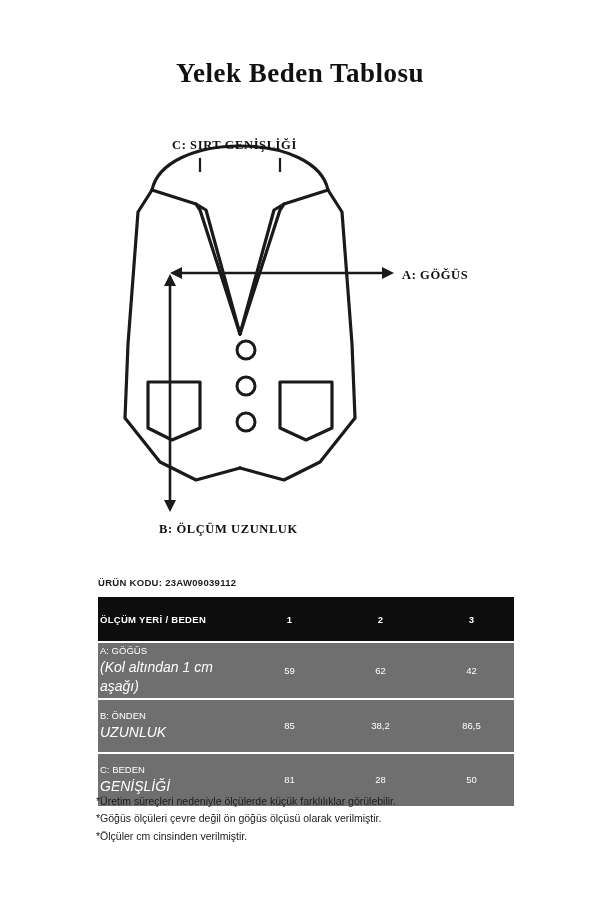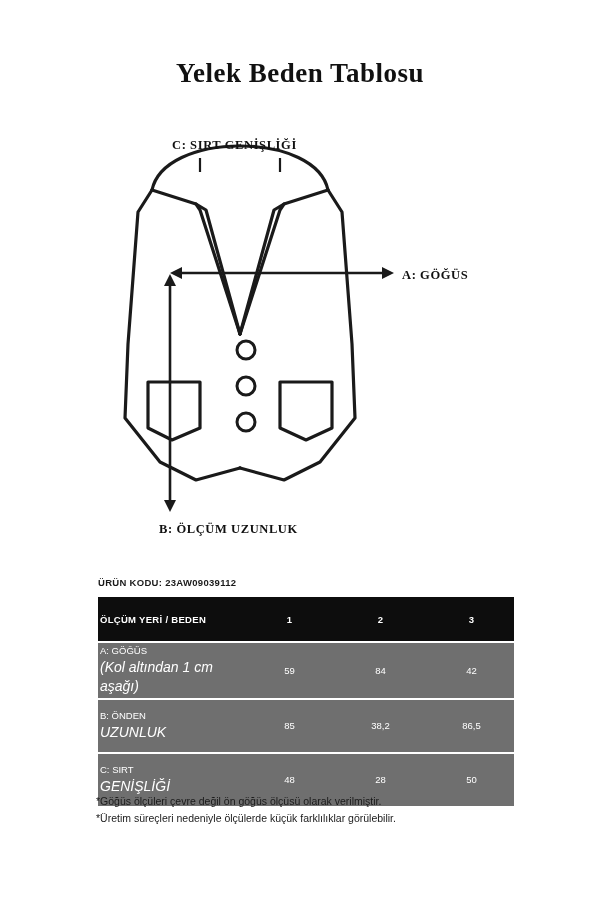--- a/index.html
+++ b/index.html
@@ -222,21 +222,21 @@
           </tr>
 
         <tr>
           <td class="rowlabel">
             <span>A: GÖĞÜS</span>
             <span class="sub">(Kol altından 1 cm aşağı)</span>
           </td>
           <td class="vsep"></td>
           <td class="val">59</td>
           <td class="vsep"></td>
-          <td class="val">84</td>
+          <td class="val">62</td>
           <td class="vsep"></td>
           <td class="val">42</td>
         </tr>
 
         <tr>
             <td class="hsep" colspan="7"></td>
           </tr>
 
         <tr>
           <td class="rowlabel">
@@ -250,32 +250,33 @@
           <td class="vsep"></td>
           <td class="val">86,5</td>
         </tr>
 
         <tr>
             <td class="hsep" colspan="7"></td>
           </tr>
 
         <tr>
           <td class="rowlabel">
-            <span>C: SIRT</span>
+            <span>C: BEDEN</span>
             <span class="sub"> GENİŞLİĞİ</span>
           </td>
           <td class="vsep"></td>
-          <td class="val">48</td>
+          <td class="val">81</td>
           <td class="vsep"></td>
           <td class="val">28</td>
           <td class="vsep"></td>
           <td class="val">50</td>
         </tr>
       </tbody>
     </table>
   </div>
 
   <div class="notes">
+    <div>*Üretim süreçleri nedeniyle ölçülerde küçük farklılıklar görülebilir.</div>
     <div>*Göğüs ölçüleri çevre değil ön göğüs ölçüsü olarak verilmiştir.</div>
-    <div>*Üretim süreçleri nedeniyle ölçülerde küçük farklılıklar görülebilir.</div>
+    <div>*Ölçüler cm cinsinden verilmiştir.</div>
   </div>
 
 </div>
 
 </body></html>

